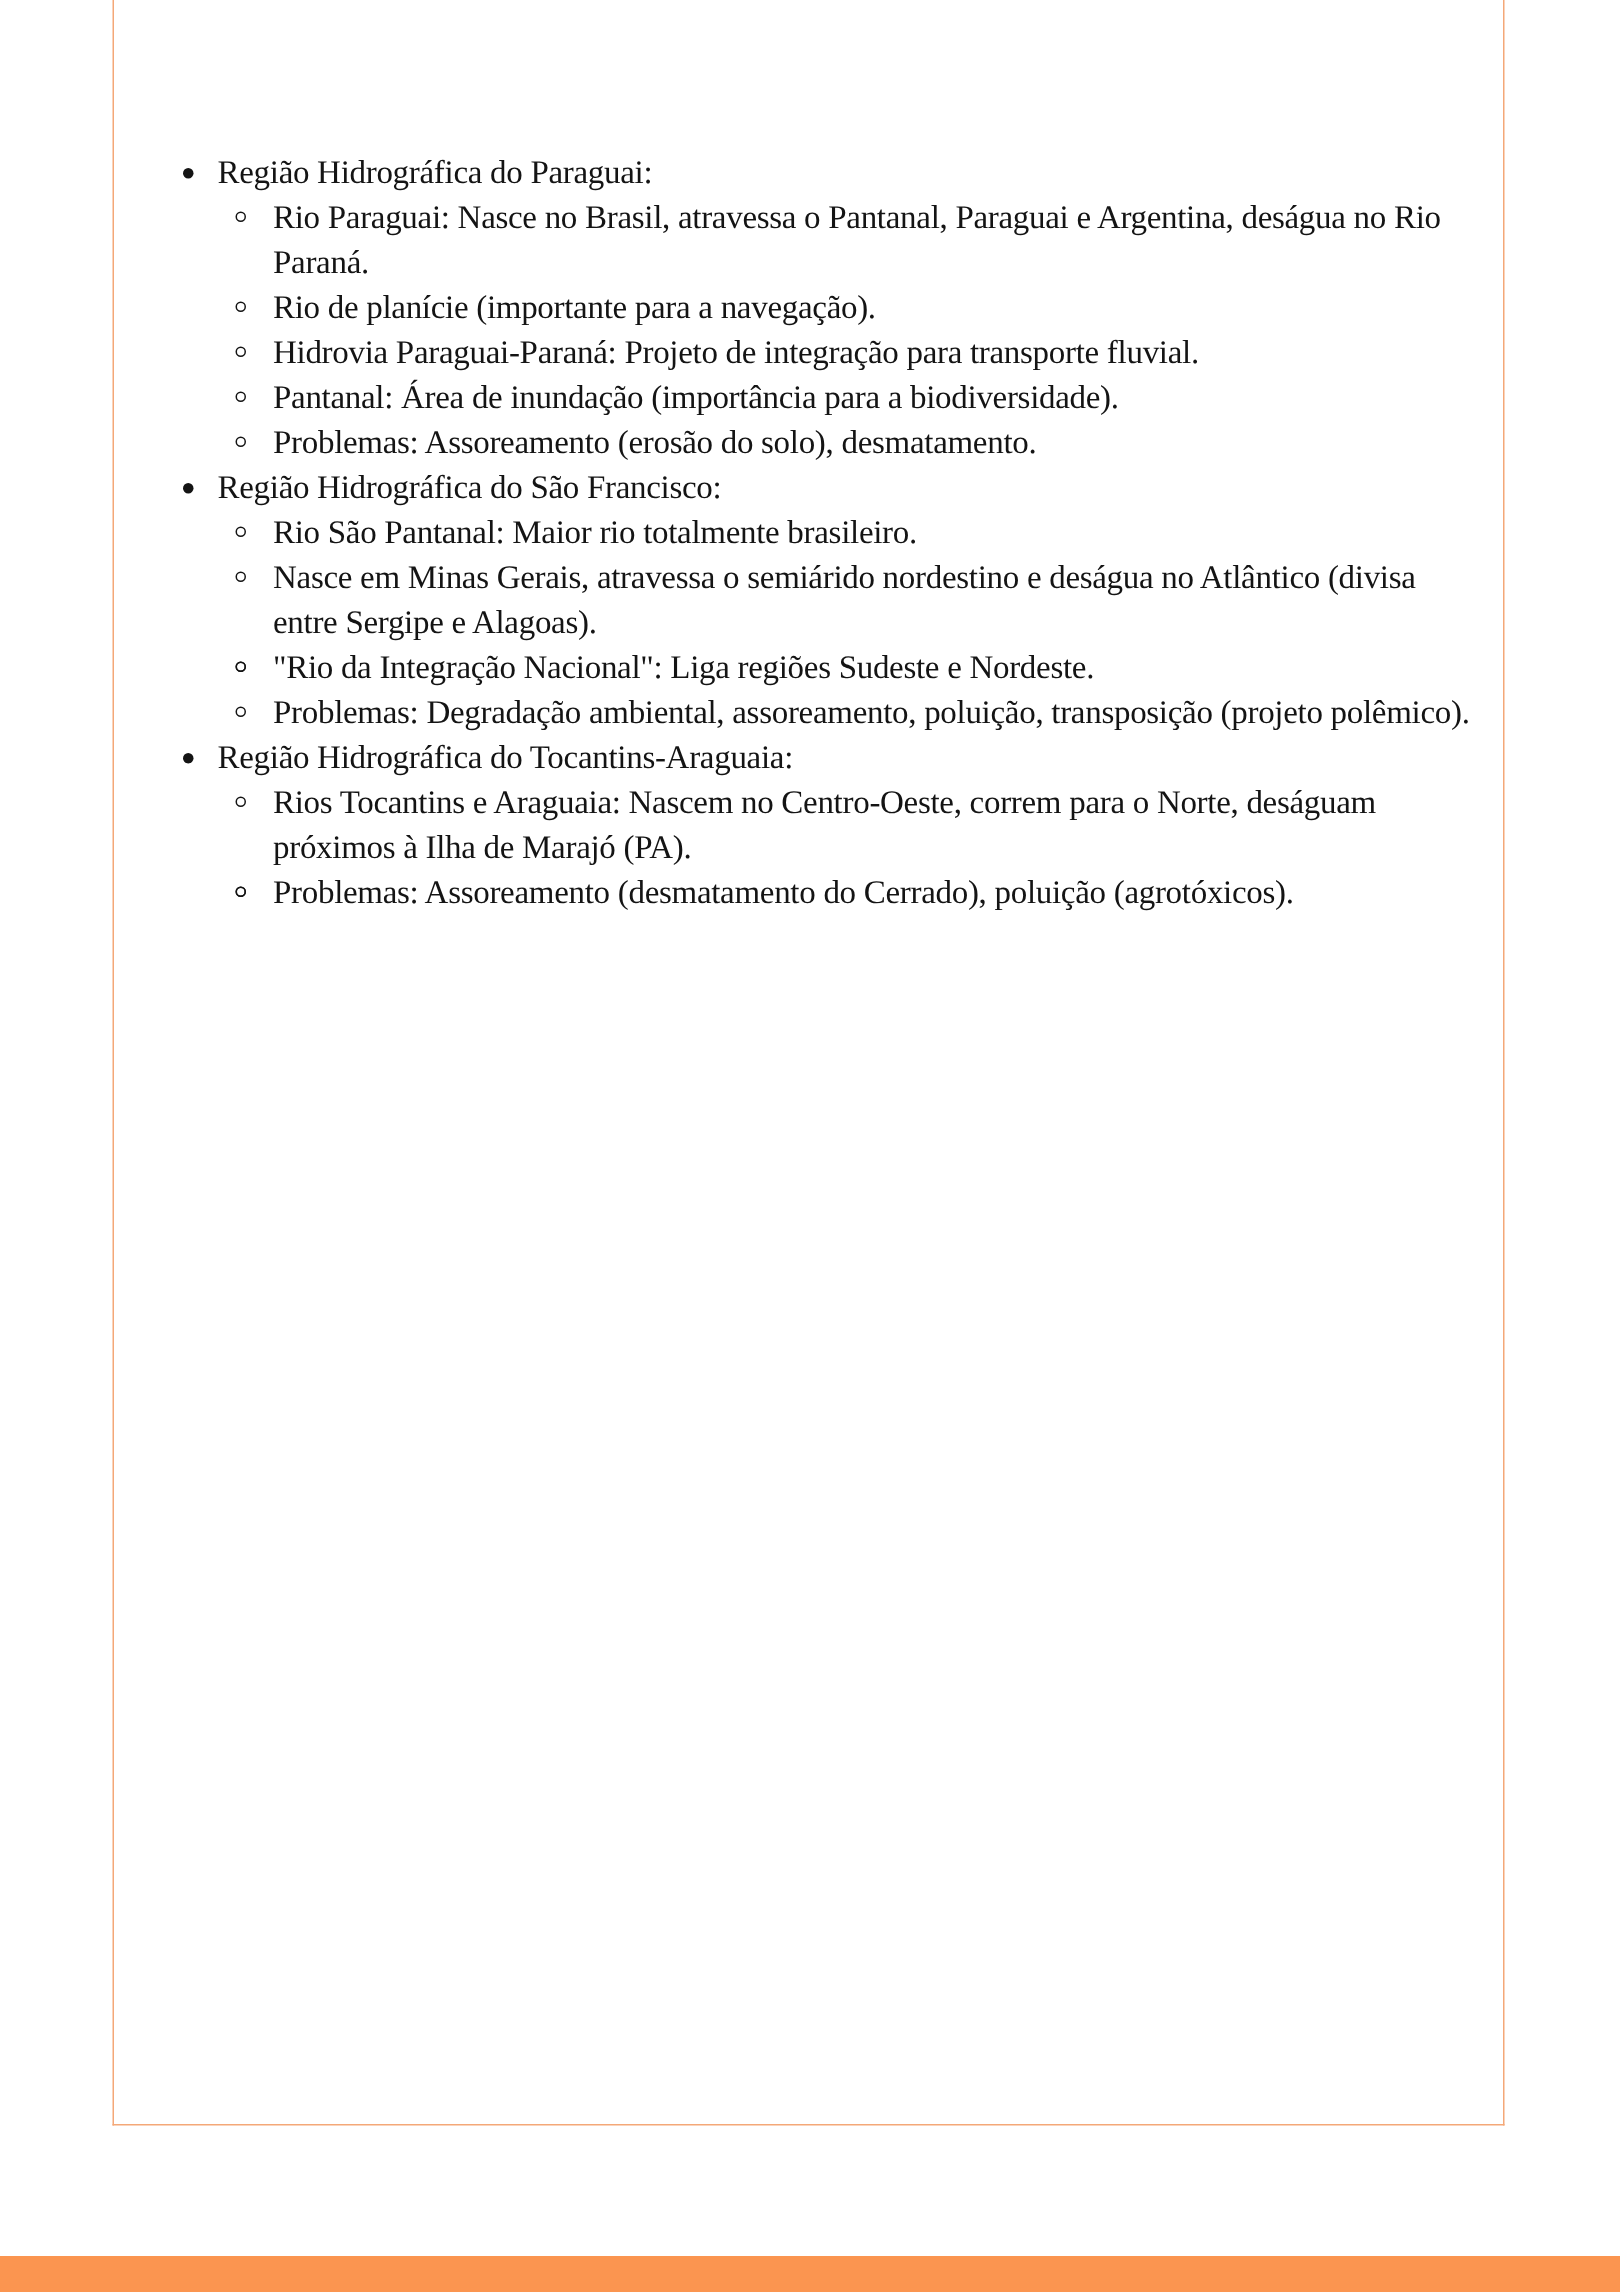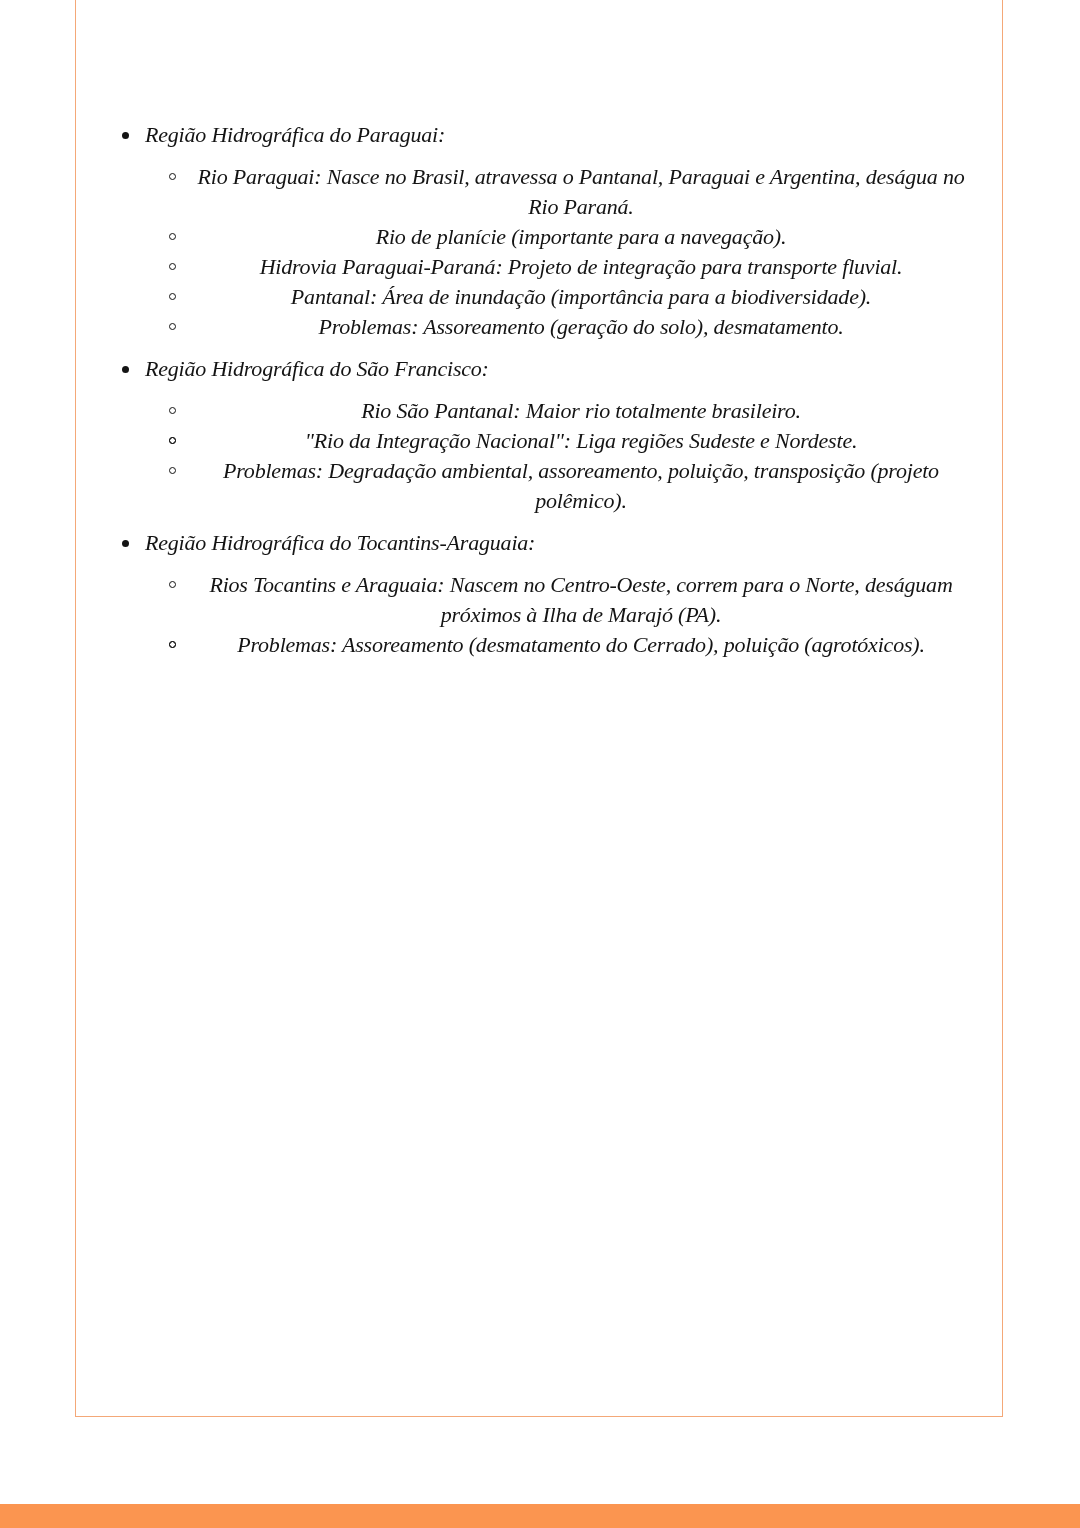--- a/index.html
+++ b/index.html
@@ -11,32 +11,31 @@
   }
   .frame {
     position: absolute; left: 75px; top: -2px; width: 928px; height: 1419px;
     border: 1.5px solid #f4a878; border-top: none; box-sizing: border-box;
   }
   .bottom-bar {
     position: absolute; left: 0; bottom: 0; width: 1080px; height: 24px;
     background: #fb9550;
   }
   .content {
-    position: absolute; left: 110px; top: 120px; width: 870px;
+    position: absolute; left: 110px; top: 100px; width: 870px;
     font-size: 22px; line-height: 30px;
     letter-spacing: -0.2px;
-    font-style: italic;
   }
   ul.lvl1 { list-style: none; margin: 0; padding: 0; }
   ul.lvl1 > li { position: relative; padding-left: 35px; }
   .bullet-disc {
     position: absolute; left: 12px; top: 12px; width: 7px; height: 7px;
     background: #141414; border-radius: 50%;
   }
-  ul.lvl2 { list-style: none; margin: 12px; padding: 0; text-align: center; }
+  ul.lvl2 { list-style: none; margin: 0; padding: 0; }
   ul.lvl2 > li { position: relative; padding-left: 37px; }
   .bullet-circle {
     position: absolute; left: 12px; top: 11px; width: 5px; height: 5px;
     border: 1.6px solid #141414; border-radius: 50%;
   }
 </style>
 </head>
 <body>
 
 <div class="frame"></div>
@@ -45,29 +44,30 @@
   <ul class="lvl1">
 
     <li>
       <span class="bullet-disc"></span>
       <span>Região Hidrográfica do Paraguai:</span>
       <ul class="lvl2">
         <li><span class="bullet-circle"></span><span>Rio Paraguai: Nasce no Brasil, atravessa o Pantanal, Paraguai e Argentina, deságua no Rio Paraná.</span></li>
         <li><span class="bullet-circle"></span><span>Rio de planície (importante para a navegação).</span></li>
         <li><span class="bullet-circle"></span><span>Hidrovia Paraguai-Paraná: Projeto de integração para transporte fluvial.</span></li>
         <li><span class="bullet-circle"></span><span>Pantanal: Área de inundação (importância para a biodiversidade).</span></li>
-        <li><span class="bullet-circle"></span><span>Problemas: Assoreamento (geração do solo), desmatamento.</span></li>
+        <li><span class="bullet-circle"></span><span>Problemas: Assoreamento (erosão do solo), desmatamento.</span></li>
       </ul>
     </li>
 
     <li>
       <span class="bullet-disc"></span>
       <span>Região Hidrográfica do São Francisco:</span>
       <ul class="lvl2">
         <li><span class="bullet-circle"></span><span>Rio São Pantanal: Maior rio totalmente brasileiro.</span></li>
+        <li><span class="bullet-circle"></span><span>Nasce em Minas Gerais, atravessa o semiárido nordestino e deságua no Atlântico (divisa entre Sergipe e Alagoas).</span></li>
         <li><span class="bullet-circle"></span></li>
         <li><span class="bullet-circle"></span><span>"Rio da Integração Nacional": Liga regiões Sudeste e Nordeste.</span></li>
         <li><span class="bullet-circle"></span><span>Problemas: Degradação ambiental, assoreamento, poluição, transposição (projeto polêmico).</span></li>
       </ul>
     </li>
 
     <li>
       <span class="bullet-disc"></span>
       <span>Região Hidrográfica do Tocantins-Araguaia:</span>
       <ul class="lvl2">

